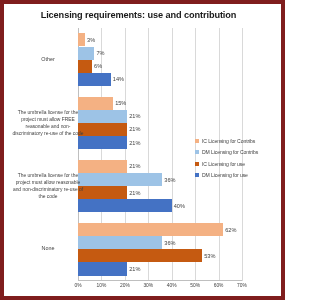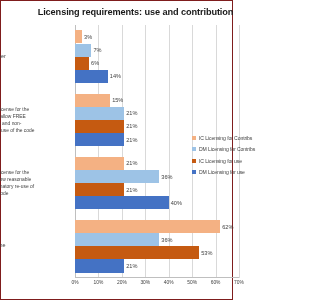--- a/index.html
+++ b/index.html
@@ -9,24 +9,24 @@
   body {
     width: 269px;
     height: 300px;
     background: #ffffff;
     font-family: "Liberation Sans", sans-serif;
     overflow: hidden;
   }
   #chart-frame {
     position: absolute;
     left: 0; top: 0;
-    width: 233px;
+    width: 285px;
     height: 300px;
     box-sizing: border-box;
-    border: 1px solid #7f1d1d;
+    border: 4px solid #7f1d1d;
     background: #ffffff;
   }
   #chart-title {
     position: absolute;
     left: 0;
     top: 6px;
     width: 269px;
     text-align: center;
     font-size: 9.2px;
     font-weight: bold;

